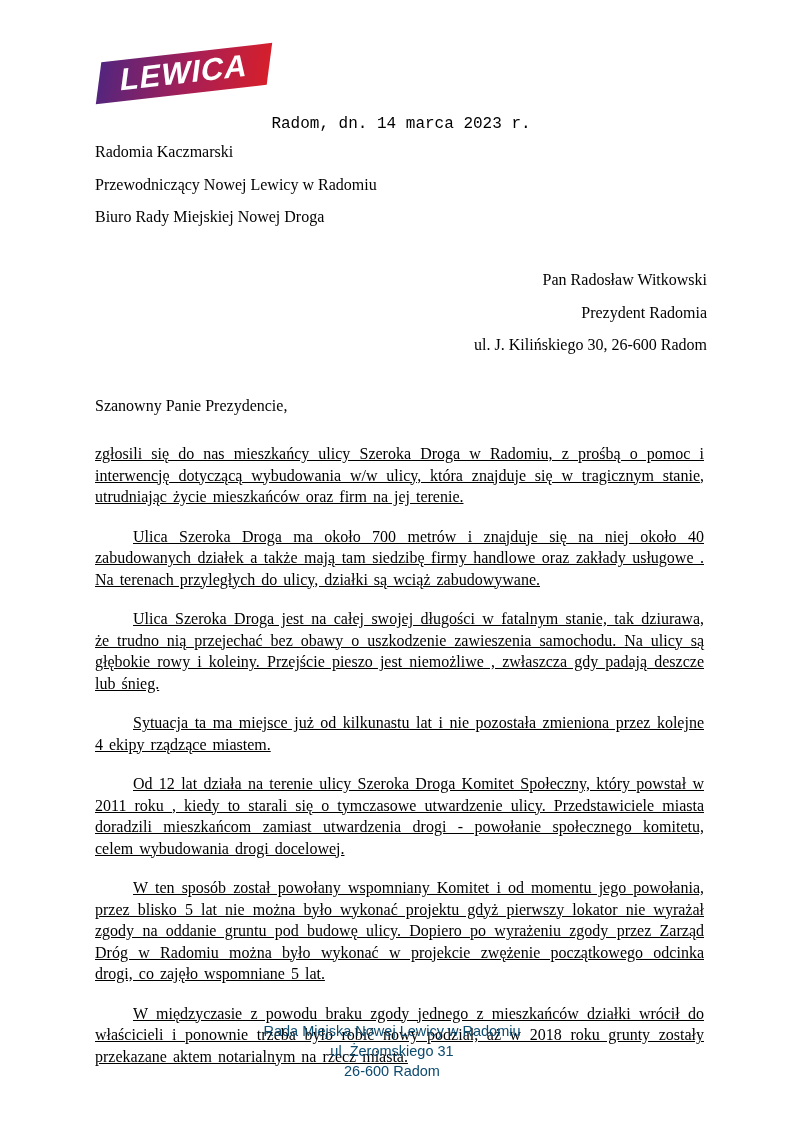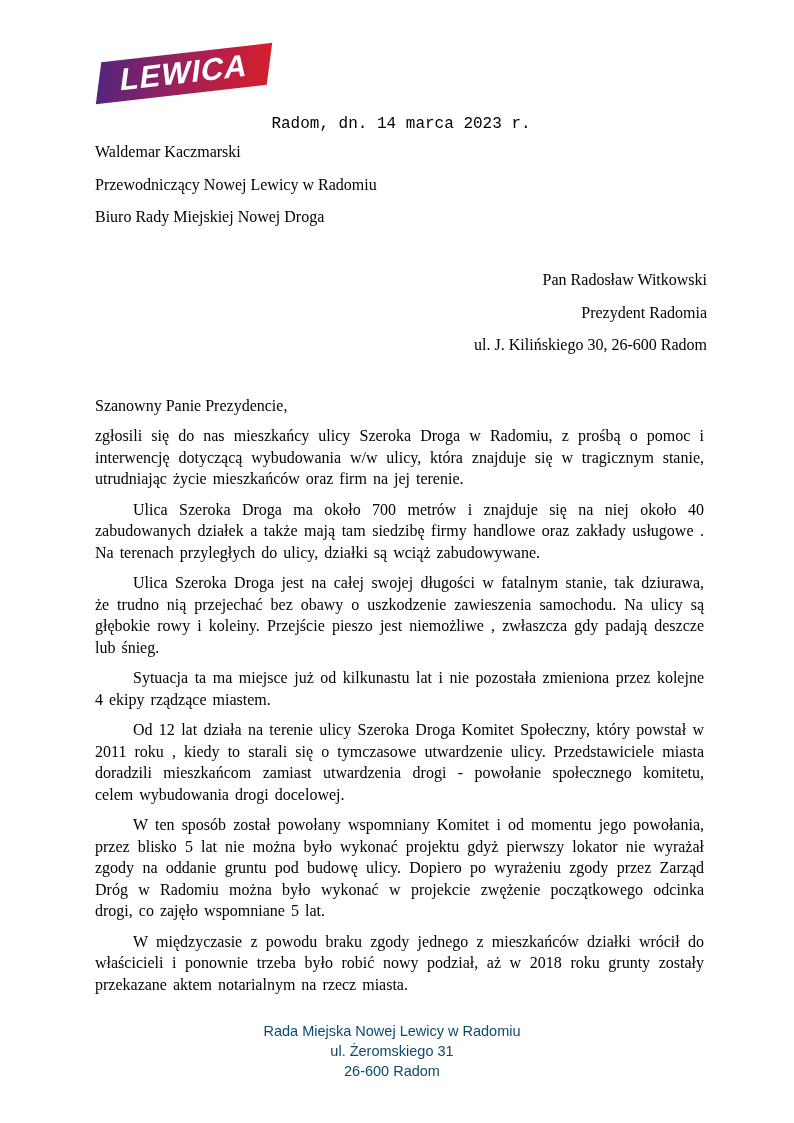--- a/index.html
+++ b/index.html
@@ -79,21 +79,21 @@
   .letter-body {
     position: absolute;
     top: 425px;
     left: 95px;
     right: 90px;
     font-size: 16px;
     line-height: 21.5px;
     text-align: justify;
     word-spacing: 2px;
   }
-  .letter-body p { margin: 0 0 9px 0; text-indent: 38px; }
+  .letter-body p { margin: 18px 0 9px 0; text-indent: 38px; text-decoration: underline; }
   .letter-body p:first-child { text-indent: 0; }
 
   
   .footer-block {
     position: absolute;
     top: 1021px;
     left: 0;
     right: 10px;
     text-align: center;
     font-family: "Liberation Sans", sans-serif;
@@ -107,21 +107,21 @@
 
 <div class="page">
 
   <div class="logo-banner" style="background: linear-gradient(93deg, rgb(83, 37, 126) 0%, rgb(168, 31, 85) 55%, rgb(214, 31, 43) 100%);">
     <span class="logo-text" style="color: rgb(255, 255, 255);">LEWICA</span>
   </div>
 
   <div class="date-line">Radom, dn. 14 marca 2023 r.</div>
 
   <div class="sender-block">
-      <p class="address-line">Waldemar Kaczmarski</p>
+      <p class="address-line">Radomia Kaczmarski</p>
       <p class="address-line">Przewodniczący Nowej Lewicy w Radomiu</p>
       <p class="address-line">Biuro Rady Miejskiej Nowej Droga</p>
     </div>
 
   <div class="recipient-block">
       <p class="address-line">Pan Radosław Witkowski</p>
       <p class="address-line">Prezydent Radomia</p>
       <p class="address-line">ul. J. Kilińskiego 30, 26-600 Radom</p>
     </div>
 

